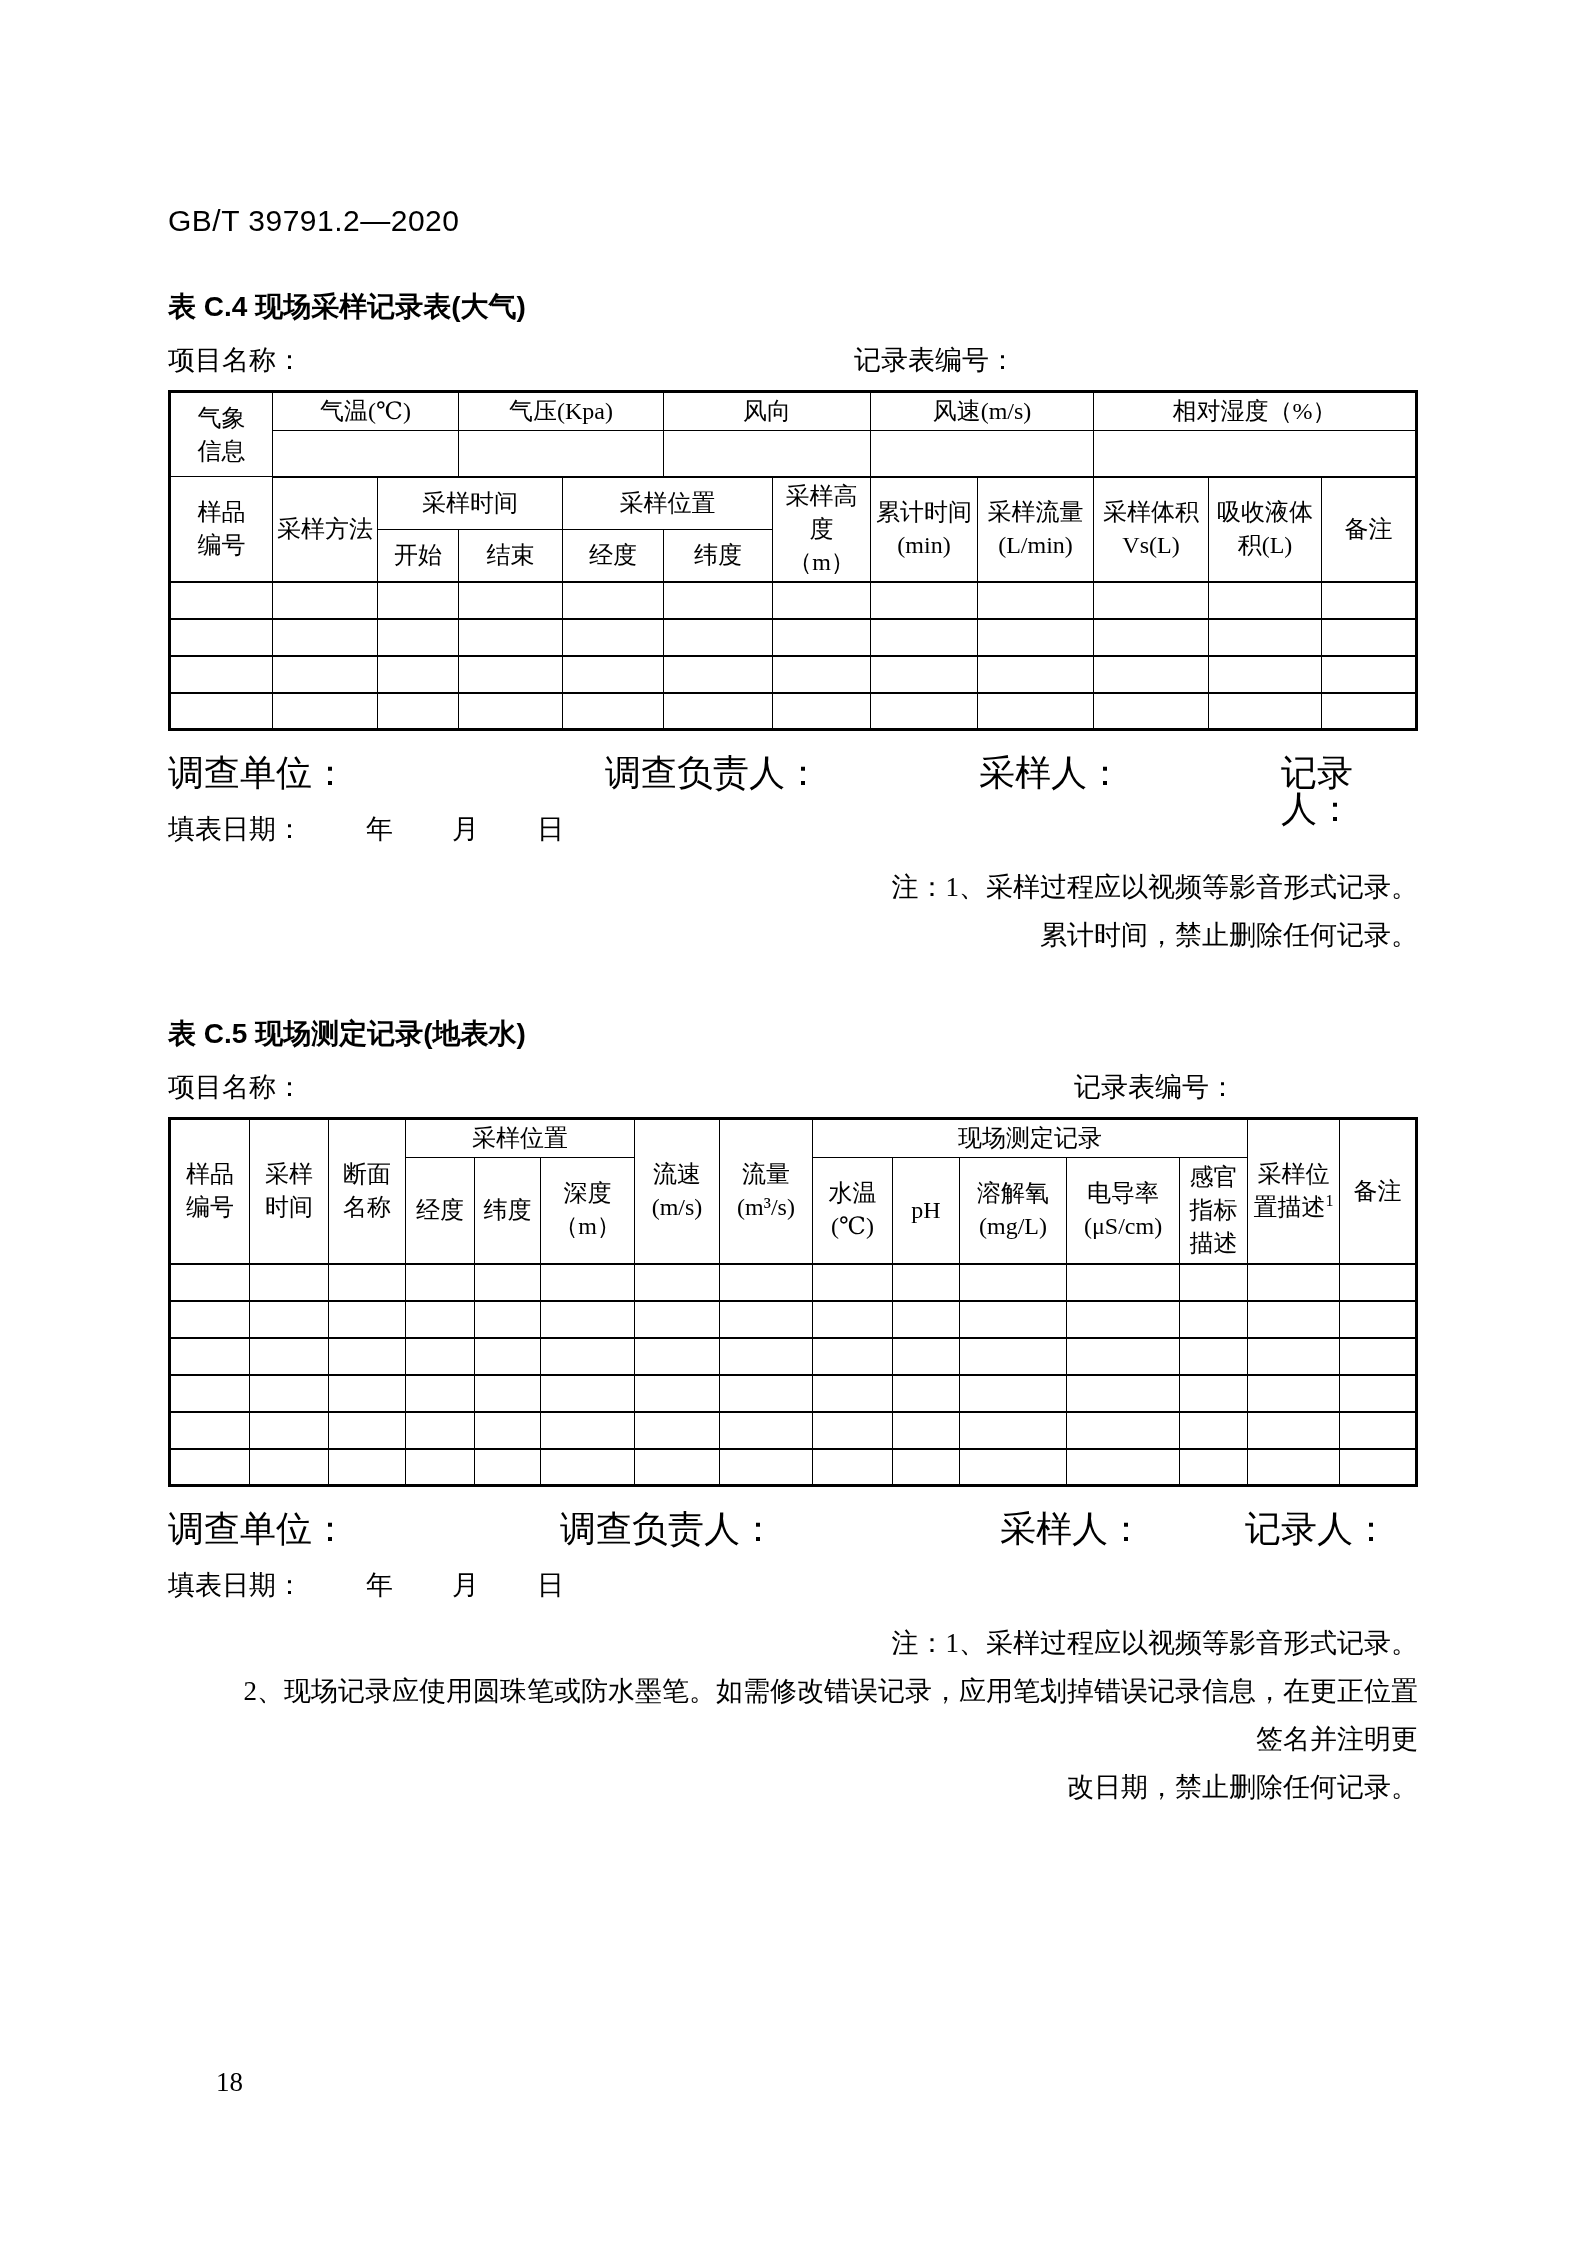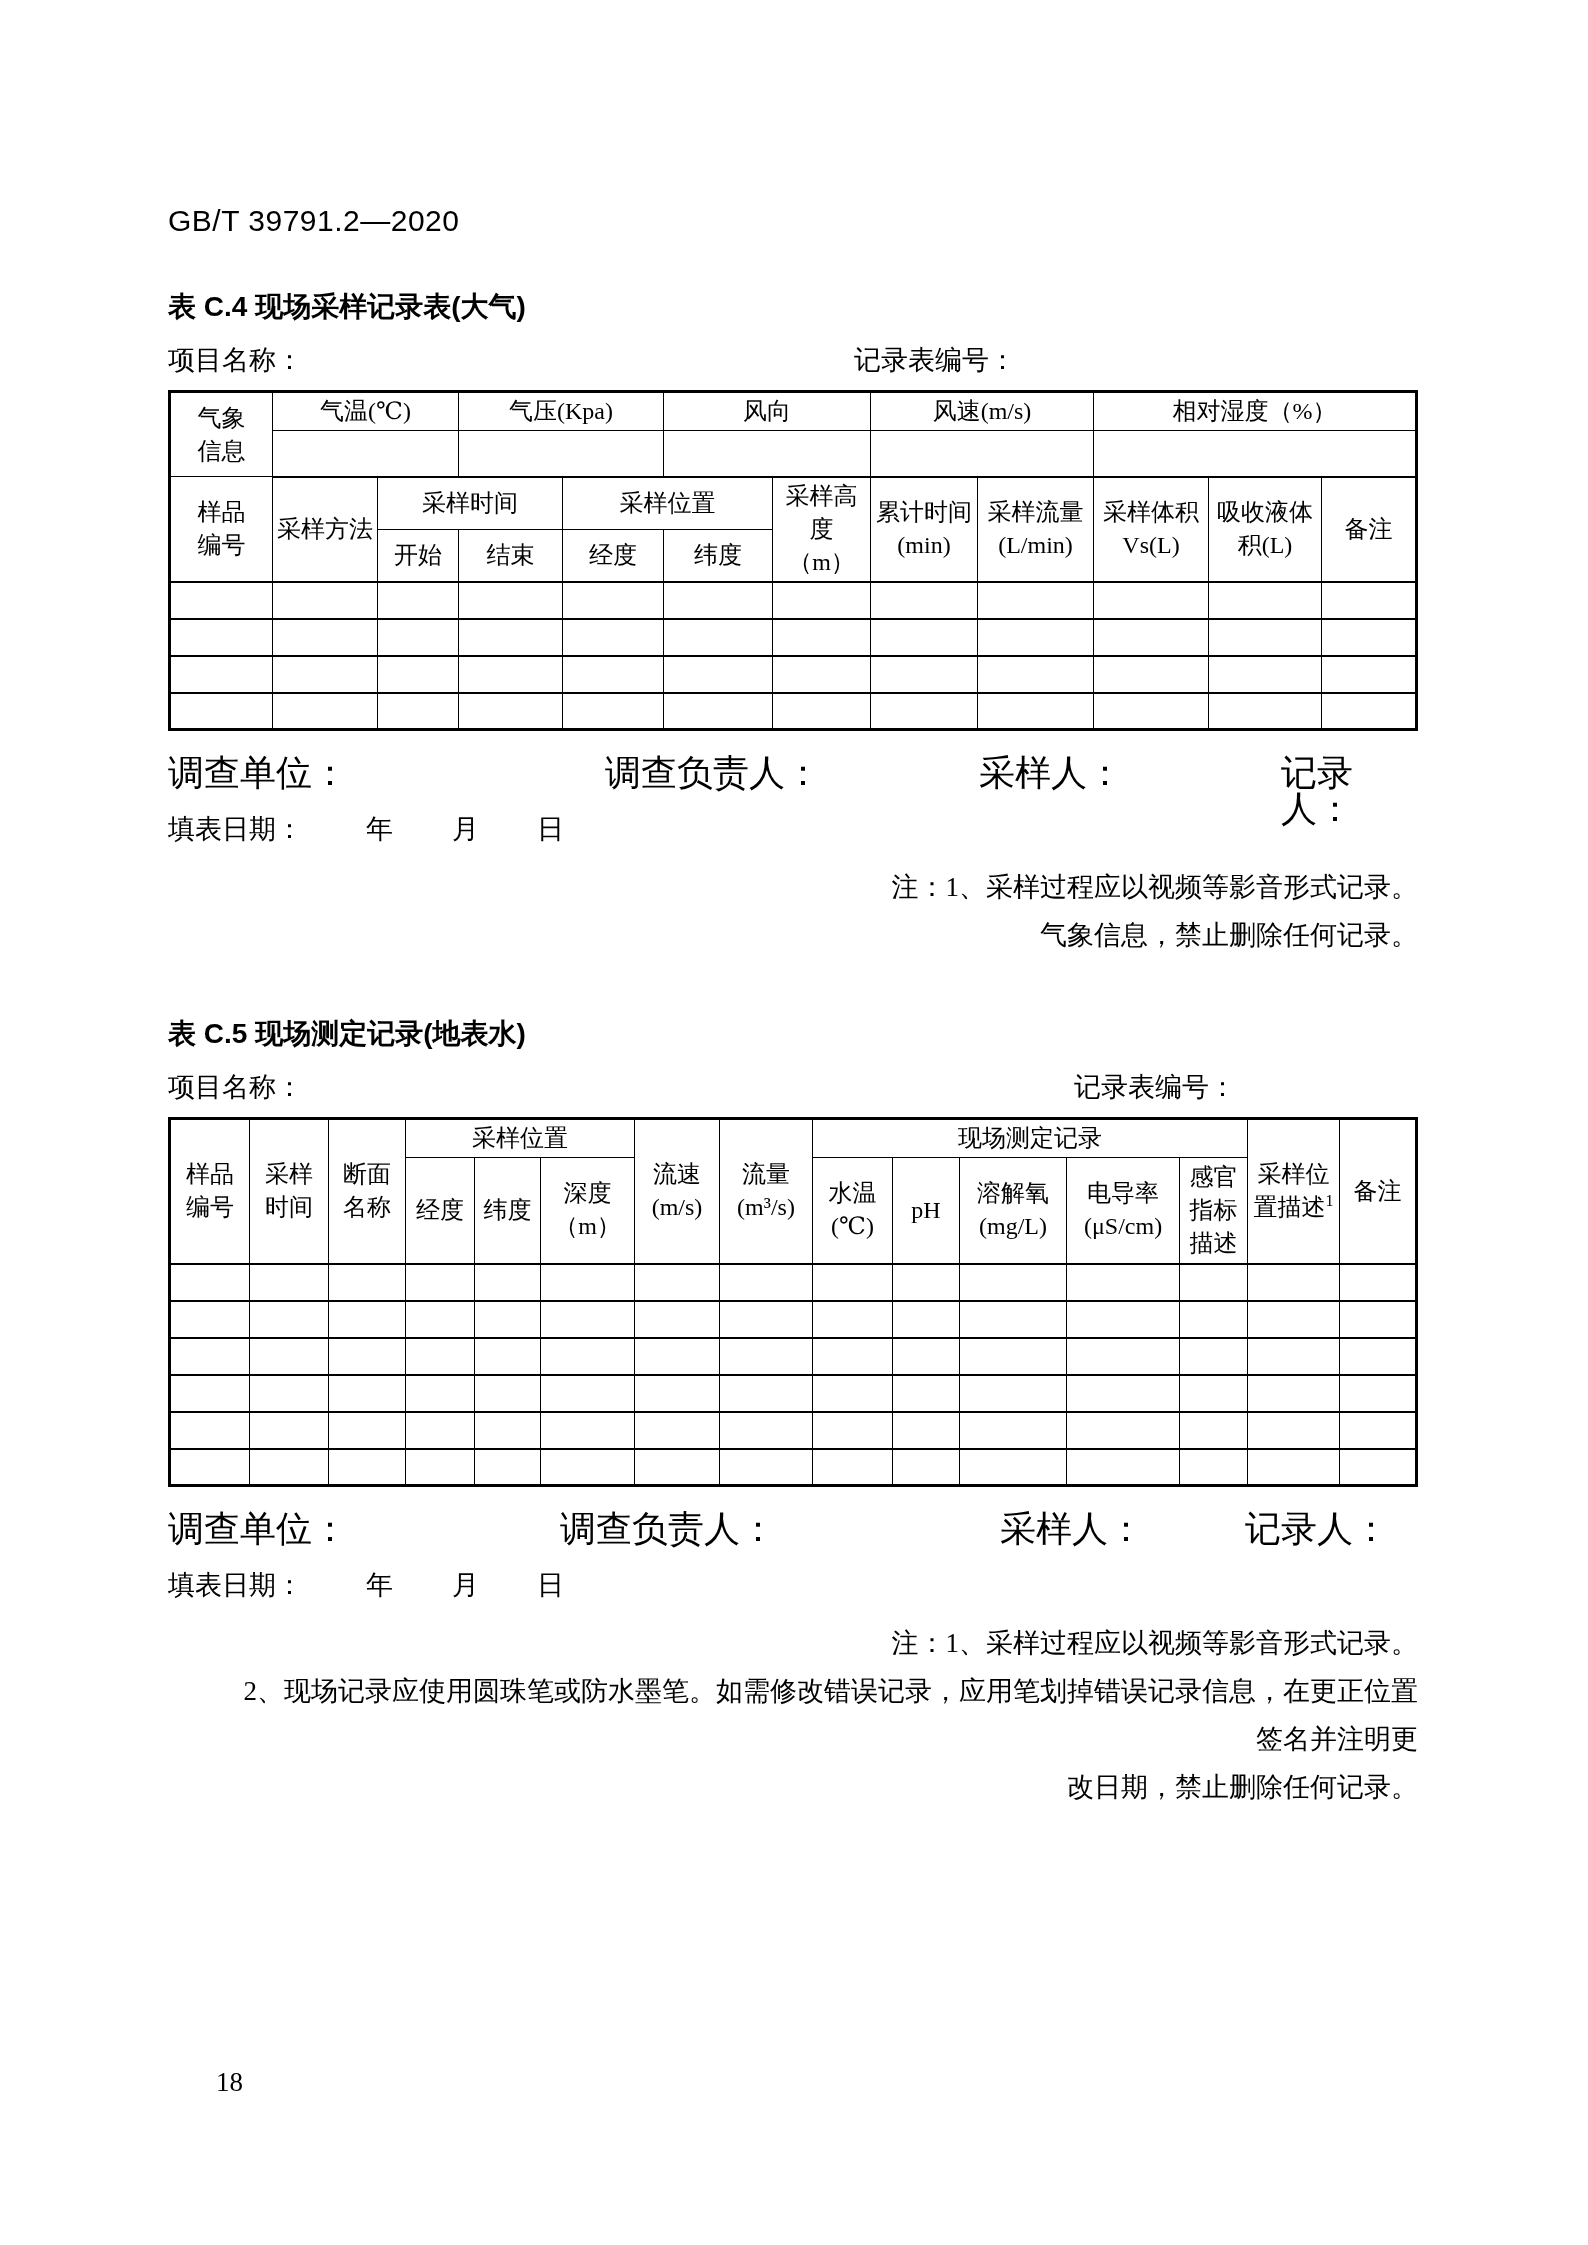--- a/index.html
+++ b/index.html
@@ -191,21 +191,21 @@
     <span>填表日期：</span>
     <span class="y">年</span>
     <span class="m">月</span>
     <span class="d">日</span>
   </div>
 
   <div class="notes">
     <div class="note-line">
       <span>注：</span><span>1、采样过程应以视频等影音形式记录。</span>
     </div>
-    <div class="note-line note-indent">气象信息，禁止删除任何记录。</div>
+    <div class="note-line note-indent">累计时间，禁止删除任何记录。</div>
   </div>
 
   <div class="tbl-title title-c5">表 C.5 现场测定记录(地表水)</div>
 
   <div class="meta-line">
     <span>项目名称：</span>
     <span class="record-no-c5">记录表编号：</span>
   </div>
 
   <table class="grid c5">

